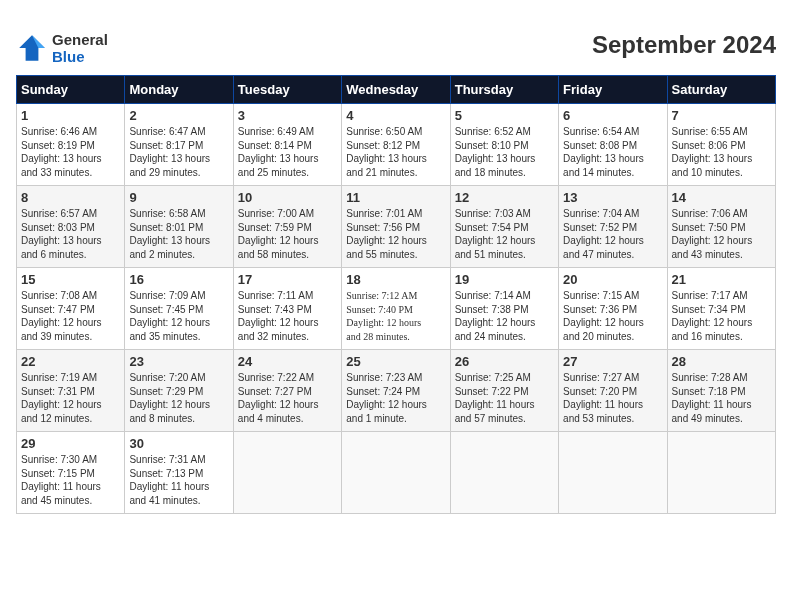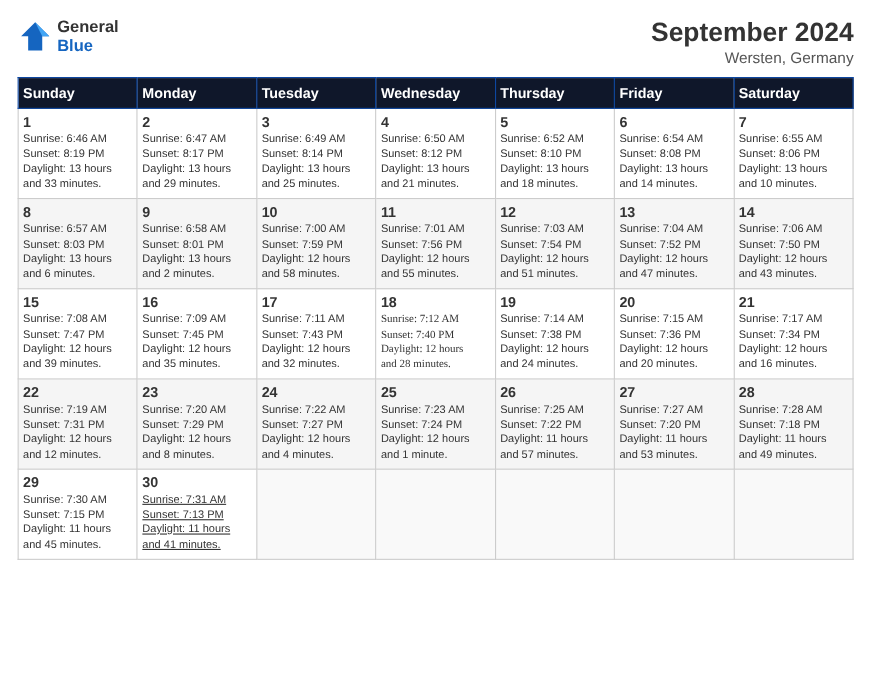--- a/index.html
+++ b/index.html
@@ -8,20 +8,21 @@
       background: #fff;
       width: 792px;
       min-height: 612px;
       padding: 16px;
     }
     .header {
       display: flex;
       justify-content: space-between;
       align-items: flex-start;
       margin-bottom: 10px;
+      margin-top: 15px;
     }
     .logo {
       display: flex;
       align-items: center;
       gap: 4px;
     }
     .logo-icon {
       width: 32px;
       height: 32px;
     }
@@ -88,21 +89,20 @@
       <polygon points="20,4 36,20 28,20 28,36 12,36 12,20 4,20" fill="#1565C0"></polygon>
       <polygon points="20,4 36,20 28,20" fill="#42A5F5"></polygon>
     </svg>
     <div>
       <div style="font-size:15px;font-weight:bold;color:#333;">General</div>
       <div style="font-size:15px;font-weight:bold;color:#1565C0;">Blue</div>
     </div>
   </div>
   <div class="title-block">
     <div class="month-title">September 2024</div>
-    <div class="location">Wersten, Germany</div>
   </div>
 </div>
 
 <table>
   <thead>
     <tr>
       <th>Sunday</th>
       <th>Monday</th>
       <th>Tuesday</th>
       <th>Wednesday</th>
@@ -319,21 +319,21 @@
       <tr>
         <td>
           <span class="day-num">29</span>
           <div class="cell-text" style="white-space: pre-line;">Sunrise: 7:30 AM
 Sunset: 7:15 PM
 Daylight: 11 hours
 and 45 minutes.</div>
         </td>
         <td>
           <span class="day-num">30</span>
-          <div class="cell-text" style="white-space: pre-line; text-decoration: underline;">Sunrise: 7:31 AM
+          <div class="cell-text" style="white-space: pre-line;">Sunrise: 7:31 AM
 Sunset: 7:13 PM
 Daylight: 11 hours
 and 41 minutes.</div>
         </td>
         <td class="empty-cell"></td>
         <td class="empty-cell"></td>
         <td class="empty-cell"></td>
         <td class="empty-cell"></td>
         <td class="empty-cell"></td>
       </tr>

